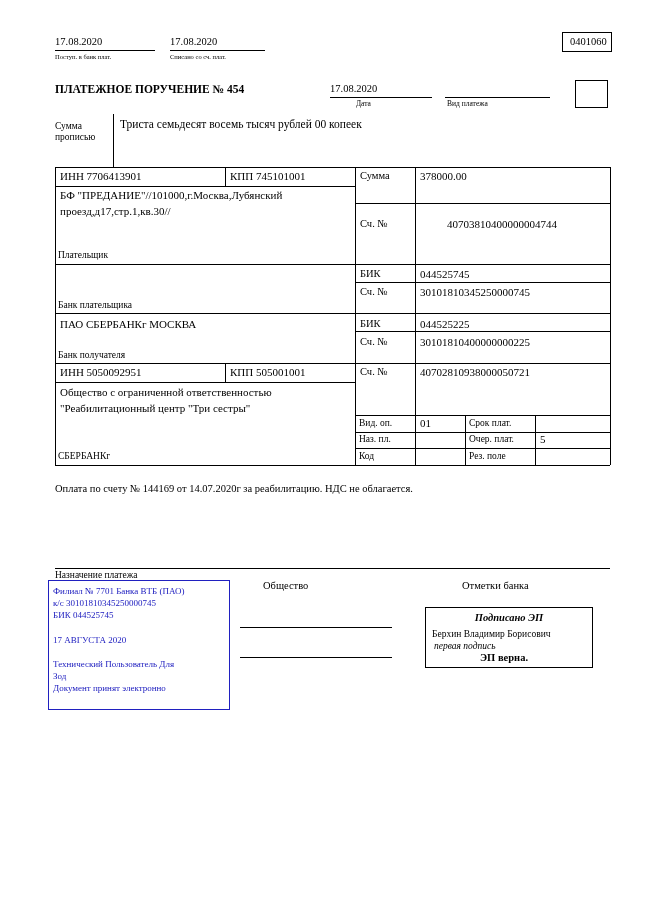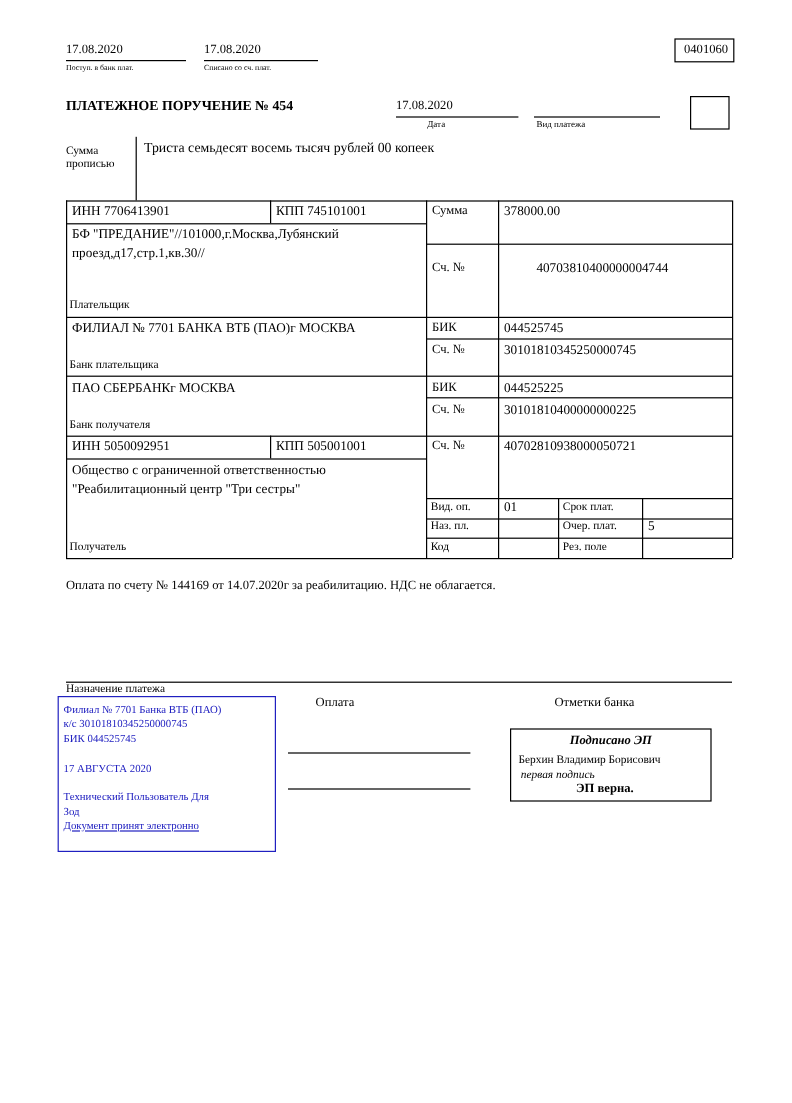--- a/index.html
+++ b/index.html
@@ -10,21 +10,21 @@
     overflow:hidden;
   }
   .t  { position:absolute; white-space:nowrap; font-size:11px; line-height:1.15; }
   .wrap { white-space:normal; }
   .small { font-size:6.5px; }
   .f75 { font-size:7.5px; }
   .f9  { font-size:9.5px; }
   .f10 { font-size:10.5px; }
   .b   { font-weight:bold; }
   .i   { font-style:italic; }
-  .u   { text-decoration:underline; }
+  .u   { }
   .hl  { position:absolute; height:1px; background:#000; }
   .vl  { position:absolute; width:1px; background:#000; }
   .box { position:absolute; border:1px solid #000; }
   .bluebox { position:absolute; border:1px solid #2020c0; }
   .bt { position:absolute; white-space:nowrap; font-size:9px; color:#2020c0; }
 </style>
 </head>
 <body>
 
 <div class="page">
@@ -79,21 +79,20 @@
   <div class="t" style="left:60px; top:170px;">ИНН 7706413901</div>
   <div class="t" style="left:230px; top:170px;">КПП 745101001</div>
   <div class="t f10" style="left:360px; top:170px;text-align:center;">Сумма</div>
   <div class="t" style="left:420px; top:170px;">378000.00</div>
 
   <div class="t wrap" style="left:60px; top:187px; width:294px; line-height:16px;">БФ "ПРЕДАНИЕ"//101000,г.Москва,Лубянский проезд,д17,стр.1,кв.30//</div>
   <div class="t f10" style="left:360px; top:218px;">Сч. №</div>
   <div class="t" style="left:420px; top:218px;margin-left:27px;">40703810400000004744</div>
   <div class="t f9" style="left:58px; top:250px;">Плательщик</div>
 
-  <div class="t" style="left:60px; top:268px;">ФИЛИАЛ № 7701 БАНКА ВТБ (ПАО)г МОСКВА</div>
   <div class="t f10" style="left:360px; top:268px;">БИК</div>
   <div class="t" style="left:420px; top:268px;">044525745</div>
   <div class="t f10" style="left:360px; top:286px;">Сч. №</div>
   <div class="t" style="left:420px; top:286px;">30101810345250000745</div>
   <div class="t f9" style="left:58px; top:300px;">Банк плательщика</div>
 
   <div class="t" style="left:60px; top:318px;">ПАО СБЕРБАНКг МОСКВА</div>
   <div class="t f10" style="left:360px; top:318px;">БИК</div>
   <div class="t" style="left:420px; top:318px;">044525225</div>
   <div class="t f10" style="left:360px; top:336px;">Сч. №</div>
@@ -111,27 +110,27 @@
   <div class="t" style="left:420px; top:417px;">01</div>
   <div class="t f9" style="left:469px; top:418px;">Срок плат.</div>
 
   <div class="t f9" style="left:359px; top:434px;">Наз. пл.</div>
   <div class="t f9" style="left:469px; top:434px;">Очер. плат.</div>
   <div class="t" style="left:540px; top:433px;">5</div>
 
   <div class="t f9" style="left:359px; top:451px;">Код</div>
   <div class="t f9" style="left:469px; top:451px;">Рез. поле</div>
 
-  <div class="t f9" style="left:58px; top:451px;">Получатель</div>
+  <div class="t f9" style="left:58px; top:451px;">СБЕРБАНКг</div>
 
   <div class="t f10" style="left:55px; top:483px;">Оплата по счету № 144169 от 14.07.2020г за реабилитацию. НДС не облагается.</div>
   <div class="hl" style="left:55px; top:568px; width:555px;"></div>
   <div class="t f9" style="left:55px; top:570px;">Назначение платежа</div>
 
-  <div class="t f10" style="left:263px; top:580px;">Оплата</div>
+  <div class="t f10" style="left:263px; top:580px;">Общество</div>
   <div class="t f10" style="left:462px; top:580px;">Отметки банка</div>
 
   <div class="bluebox" style="left:48px; top:580px; width:182px; height:130px;">
     <div class="bt" style="left:4px; top:5px;">Филиал № 7701 Банка ВТБ (ПАО)</div>
     <div class="bt" style="left:4px; top:17px;">к/с 30101810345250000745</div>
     <div class="bt" style="left:4px; top:29px;">БИК 044525745</div>
     <div class="bt" style="left:4px; top:54px;">17 АВГУСТА 2020</div>
     <div class="bt" style="left:4px; top:78px;">Технический Пользователь Для</div>
     <div class="bt" style="left:4px; top:90px;text-align:right;">Зод</div>
     <div class="bt u" style="left:4px; top:102px;">Документ принят электронно</div>

